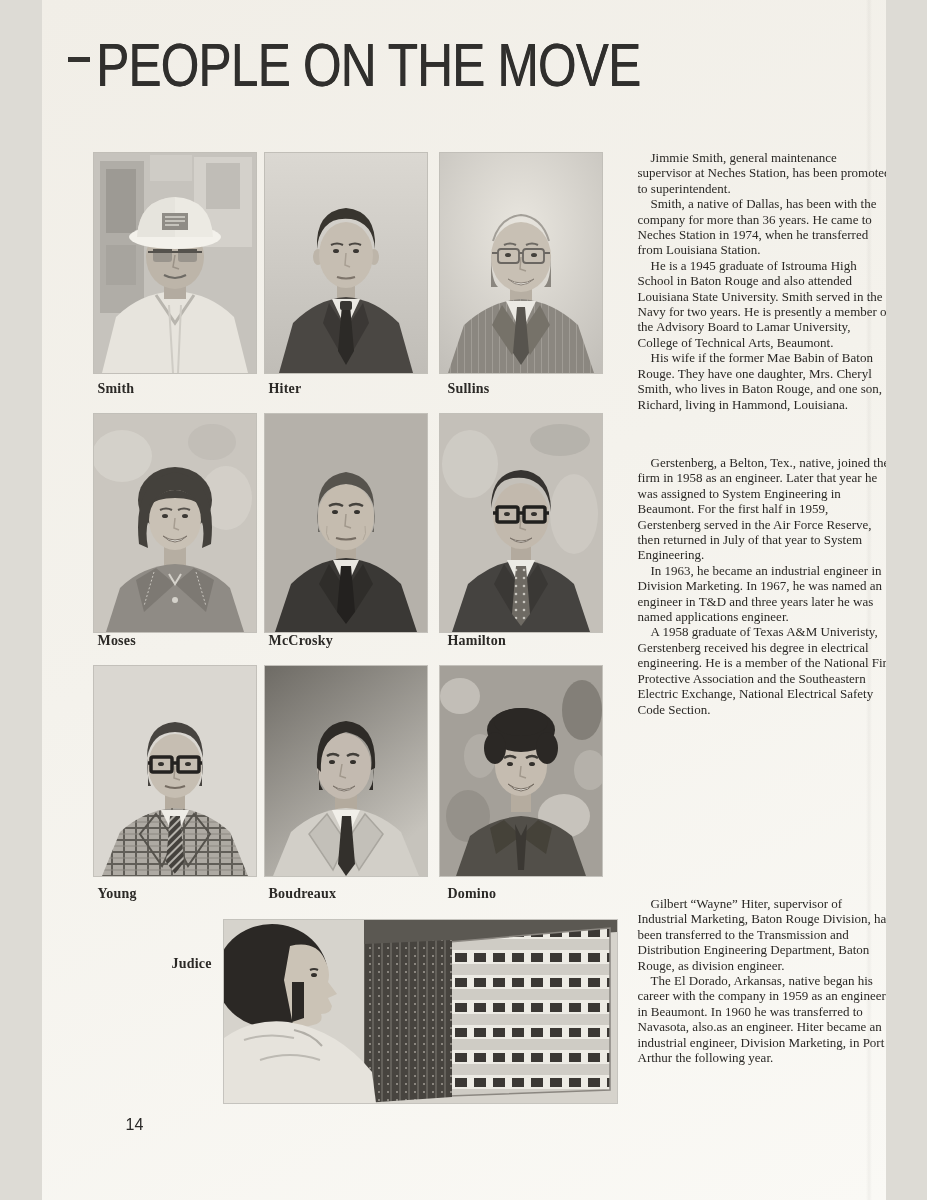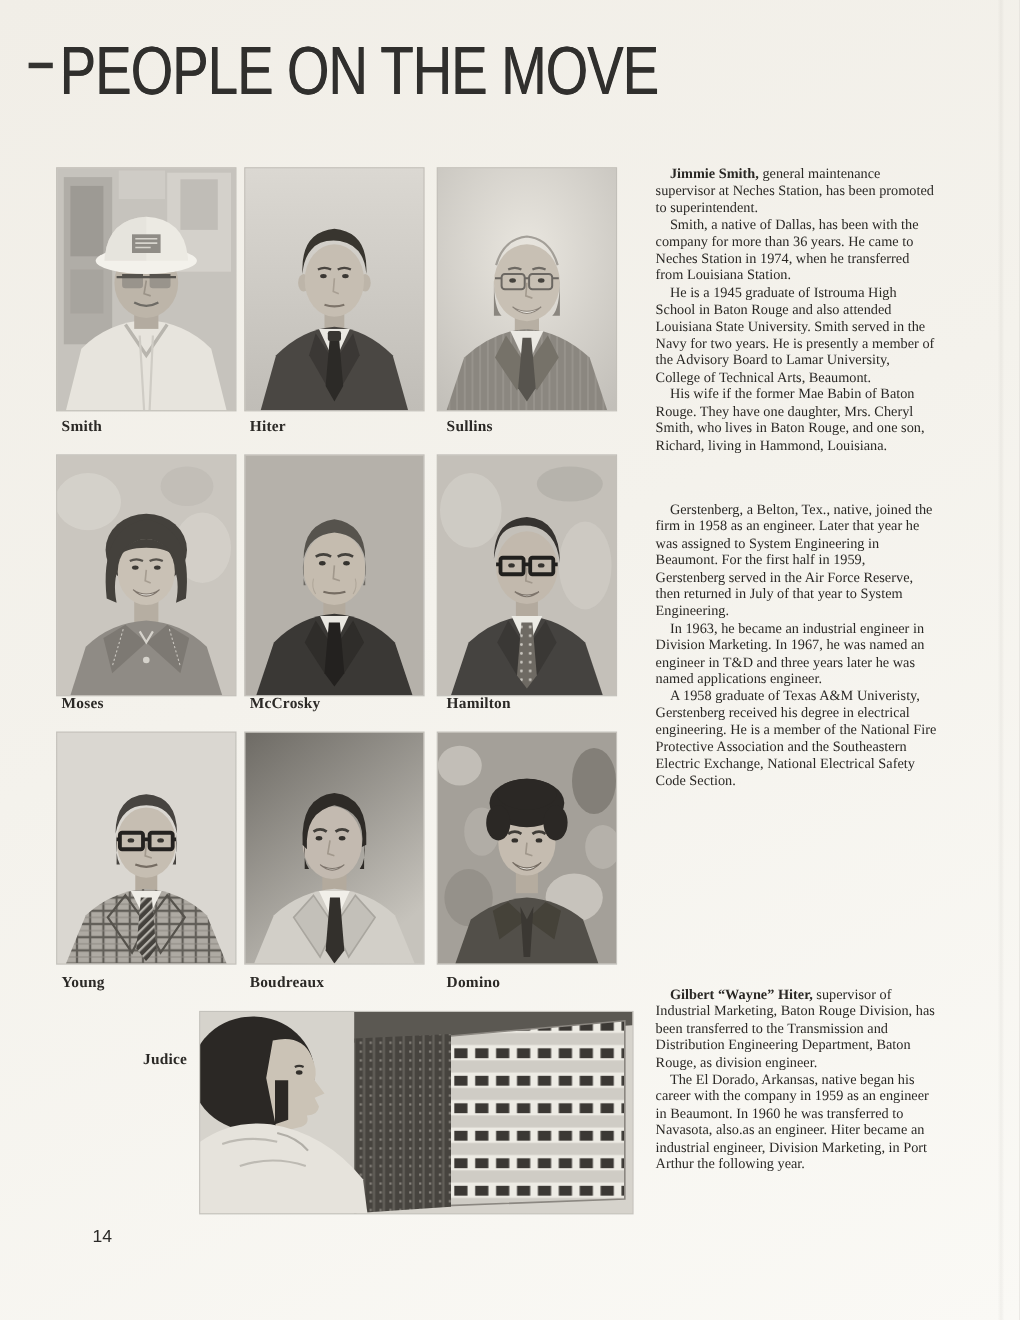--- a/index.html
+++ b/index.html
@@ -1,17 +1,17 @@
 <!DOCTYPE html>
 <html><head>
 <meta charset="utf-8">
 <style>
   html,body{margin:0;padding:0;background:#dddbd5;}
   .page{
-    position:relative;width:927px;height:1200px;margin:0 auto;overflow:hidden;
+    position:relative;width:844px;height:1200px;margin:0 auto;overflow:hidden;
     background:linear-gradient(155deg,#f1eee7 0%,#f4f2ec 45%,#faf9f5 100%);
     font-family:"Liberation Serif",serif;color:#2a2825;
   }
   .page::after{ 
     content:"";position:absolute;top:0;right:14px;width:6px;height:100%;
     background:linear-gradient(90deg,rgba(0,0,0,0) 0%,rgba(90,85,78,.06) 50%,rgba(0,0,0,0) 100%);
   }
   .title{
     position:absolute;left:54px;top:34px;margin:0;white-space:nowrap;
     font-family:"Liberation Sans",sans-serif;font-weight:400;font-size:62px;line-height:1;
@@ -20,21 +20,21 @@
   }
   .title-dash{position:absolute;left:26px;top:57px;width:22px;height:5px;background:#343330;}
   .photo{position:absolute;margin:0;box-shadow:0 0 0 1px rgba(70,64,58,.28);background:#cfccc6;}
   .photo svg{display:block;width:100%;height:100%;}
   .cap{
     position:absolute;font-weight:bold;font-size:14px;line-height:16px;color:#2b2926;
     letter-spacing:.2px;
   }
   .article{position:absolute;width:256px;font-size:13px;line-height:15.4px;text-align:left;}
   .article p{margin:0;text-indent:13px;}
-  .article strong{font-weight:bold;text-align:center;}
+  .article strong{font-weight:normal;text-align:center;}
   .pageno{
     position:absolute;left:54px;top:1116px;
     font-family:"Liberation Sans",sans-serif;font-size:16px;color:#2b2a28;margin-left:30px;
   }
 </style>
 </head>
 <body>
 
 <div class="page">
 

